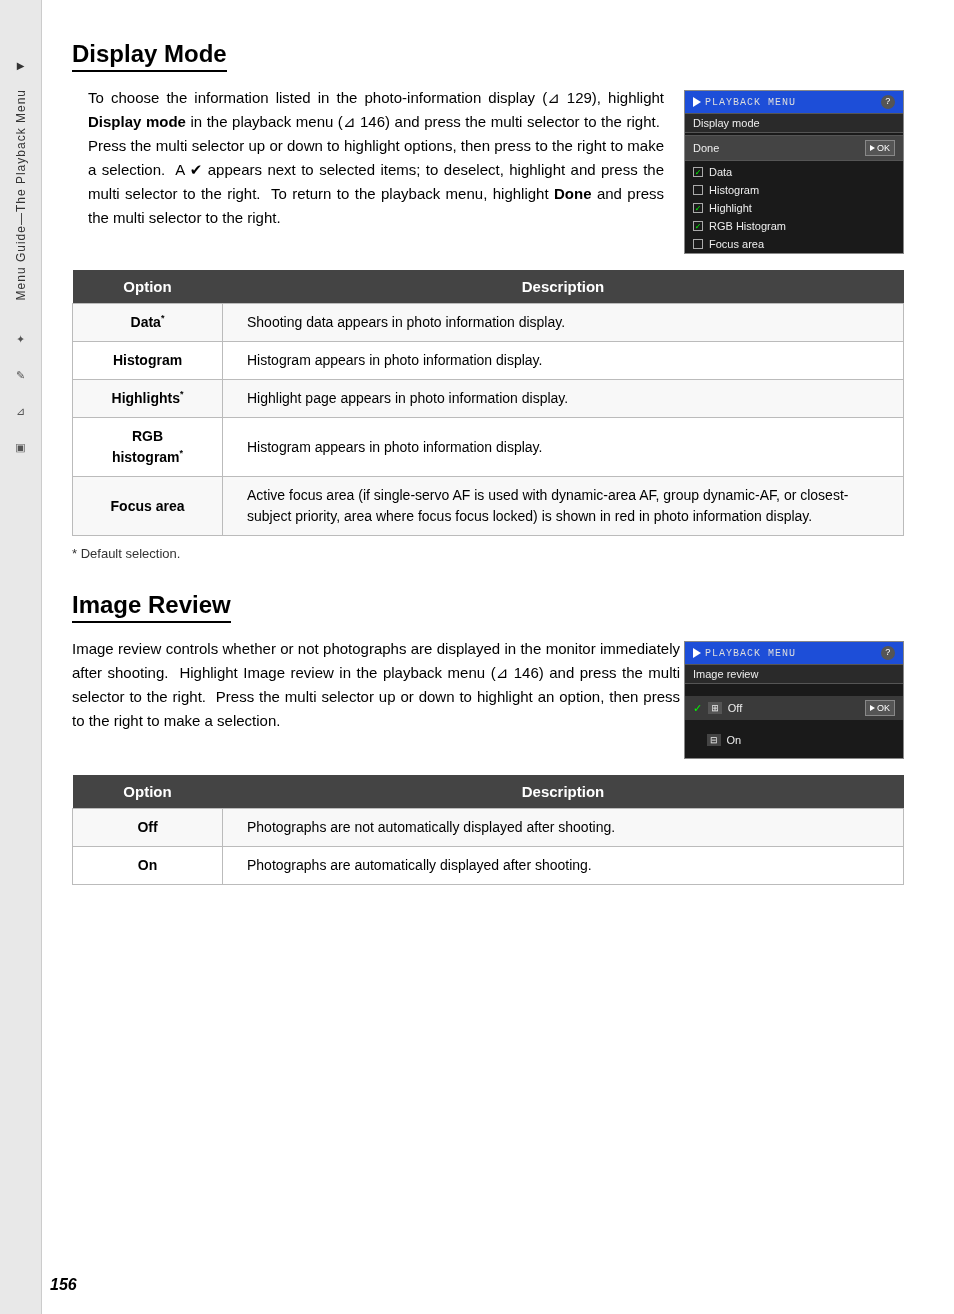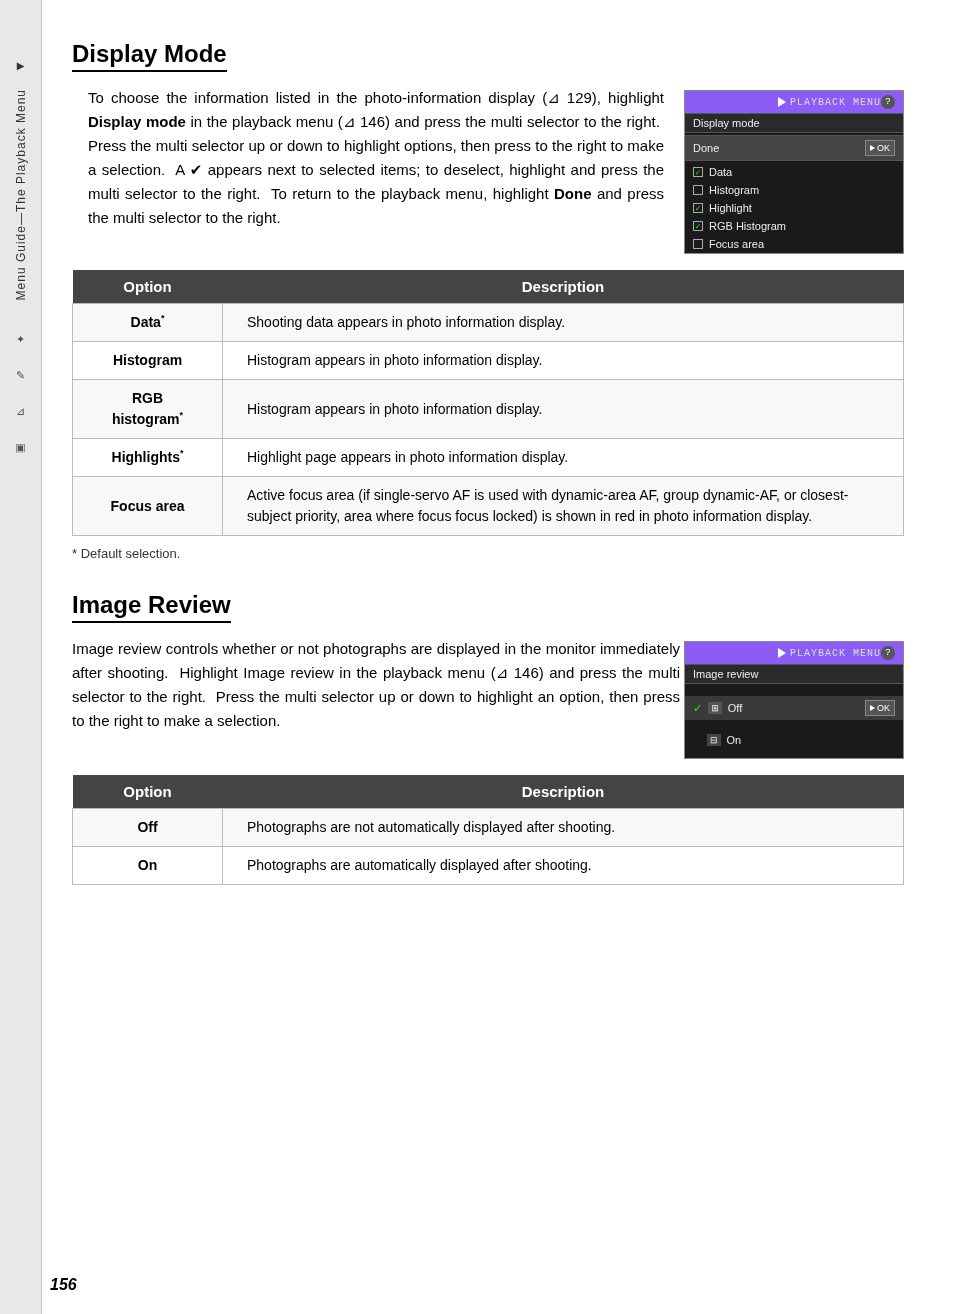--- a/index.html
+++ b/index.html
@@ -78,23 +78,23 @@
       min-width: 220px;
       border: 1px solid #888;
       background: #1a1a1a;
       color: #fff;
       font-size: 11px;
       padding: 0;
       flex-shrink: 0;
       margin-top: 4px;
     }
     .cam-header {
-      background: #8b5cf6;
-      display: flex;
-      justify-content: flex-end;
+      background: #1d4ed8;
+      display: flex;
+      justify-content: space-between;
       align-items: center;
       padding: 4px 8px;
       border-bottom: 1px solid #555;
       font-size: 10px;
       font-family: 'Courier New', monospace;
     }
     .cam-header-left {
       display: flex;
       align-items: center;
       gap: 4px;
@@ -356,26 +356,26 @@
         <tbody>
           <tr>
             <td class="option-cell"><strong>Data</strong><sup>*</sup></td>
             <td>Shooting data appears in photo information display.</td>
           </tr>
           <tr>
             <td class="option-cell"><strong>Histogram</strong></td>
             <td>Histogram appears in photo information display.</td>
           </tr>
           <tr>
+            <td class="option-cell"><strong>Highlights</strong><sup>*</sup></td>
+            <td>Highlight page appears in photo information display.</td>
+          </tr>
+          <tr>
             <td class="option-cell"><strong>RGB histogram</strong><sup>*</sup></td>
             <td>Histogram appears in photo information display.</td>
-          </tr>
-          <tr>
-            <td class="option-cell"><strong>Highlights</strong><sup>*</sup></td>
-            <td>Highlight page appears in photo information display.</td>
           </tr>
           <tr>
             <td class="option-cell"><strong>Focus area</strong></td>
             <td>Active focus area (if single-servo AF is used with dynamic-area AF, group dynamic-AF, or closest-subject priority, area where focus focus locked) is shown in red in photo information display.</td>
           </tr>
         </tbody>
       </table>
       <div class="footnote">* Default selection.</div>
     </div>
 

